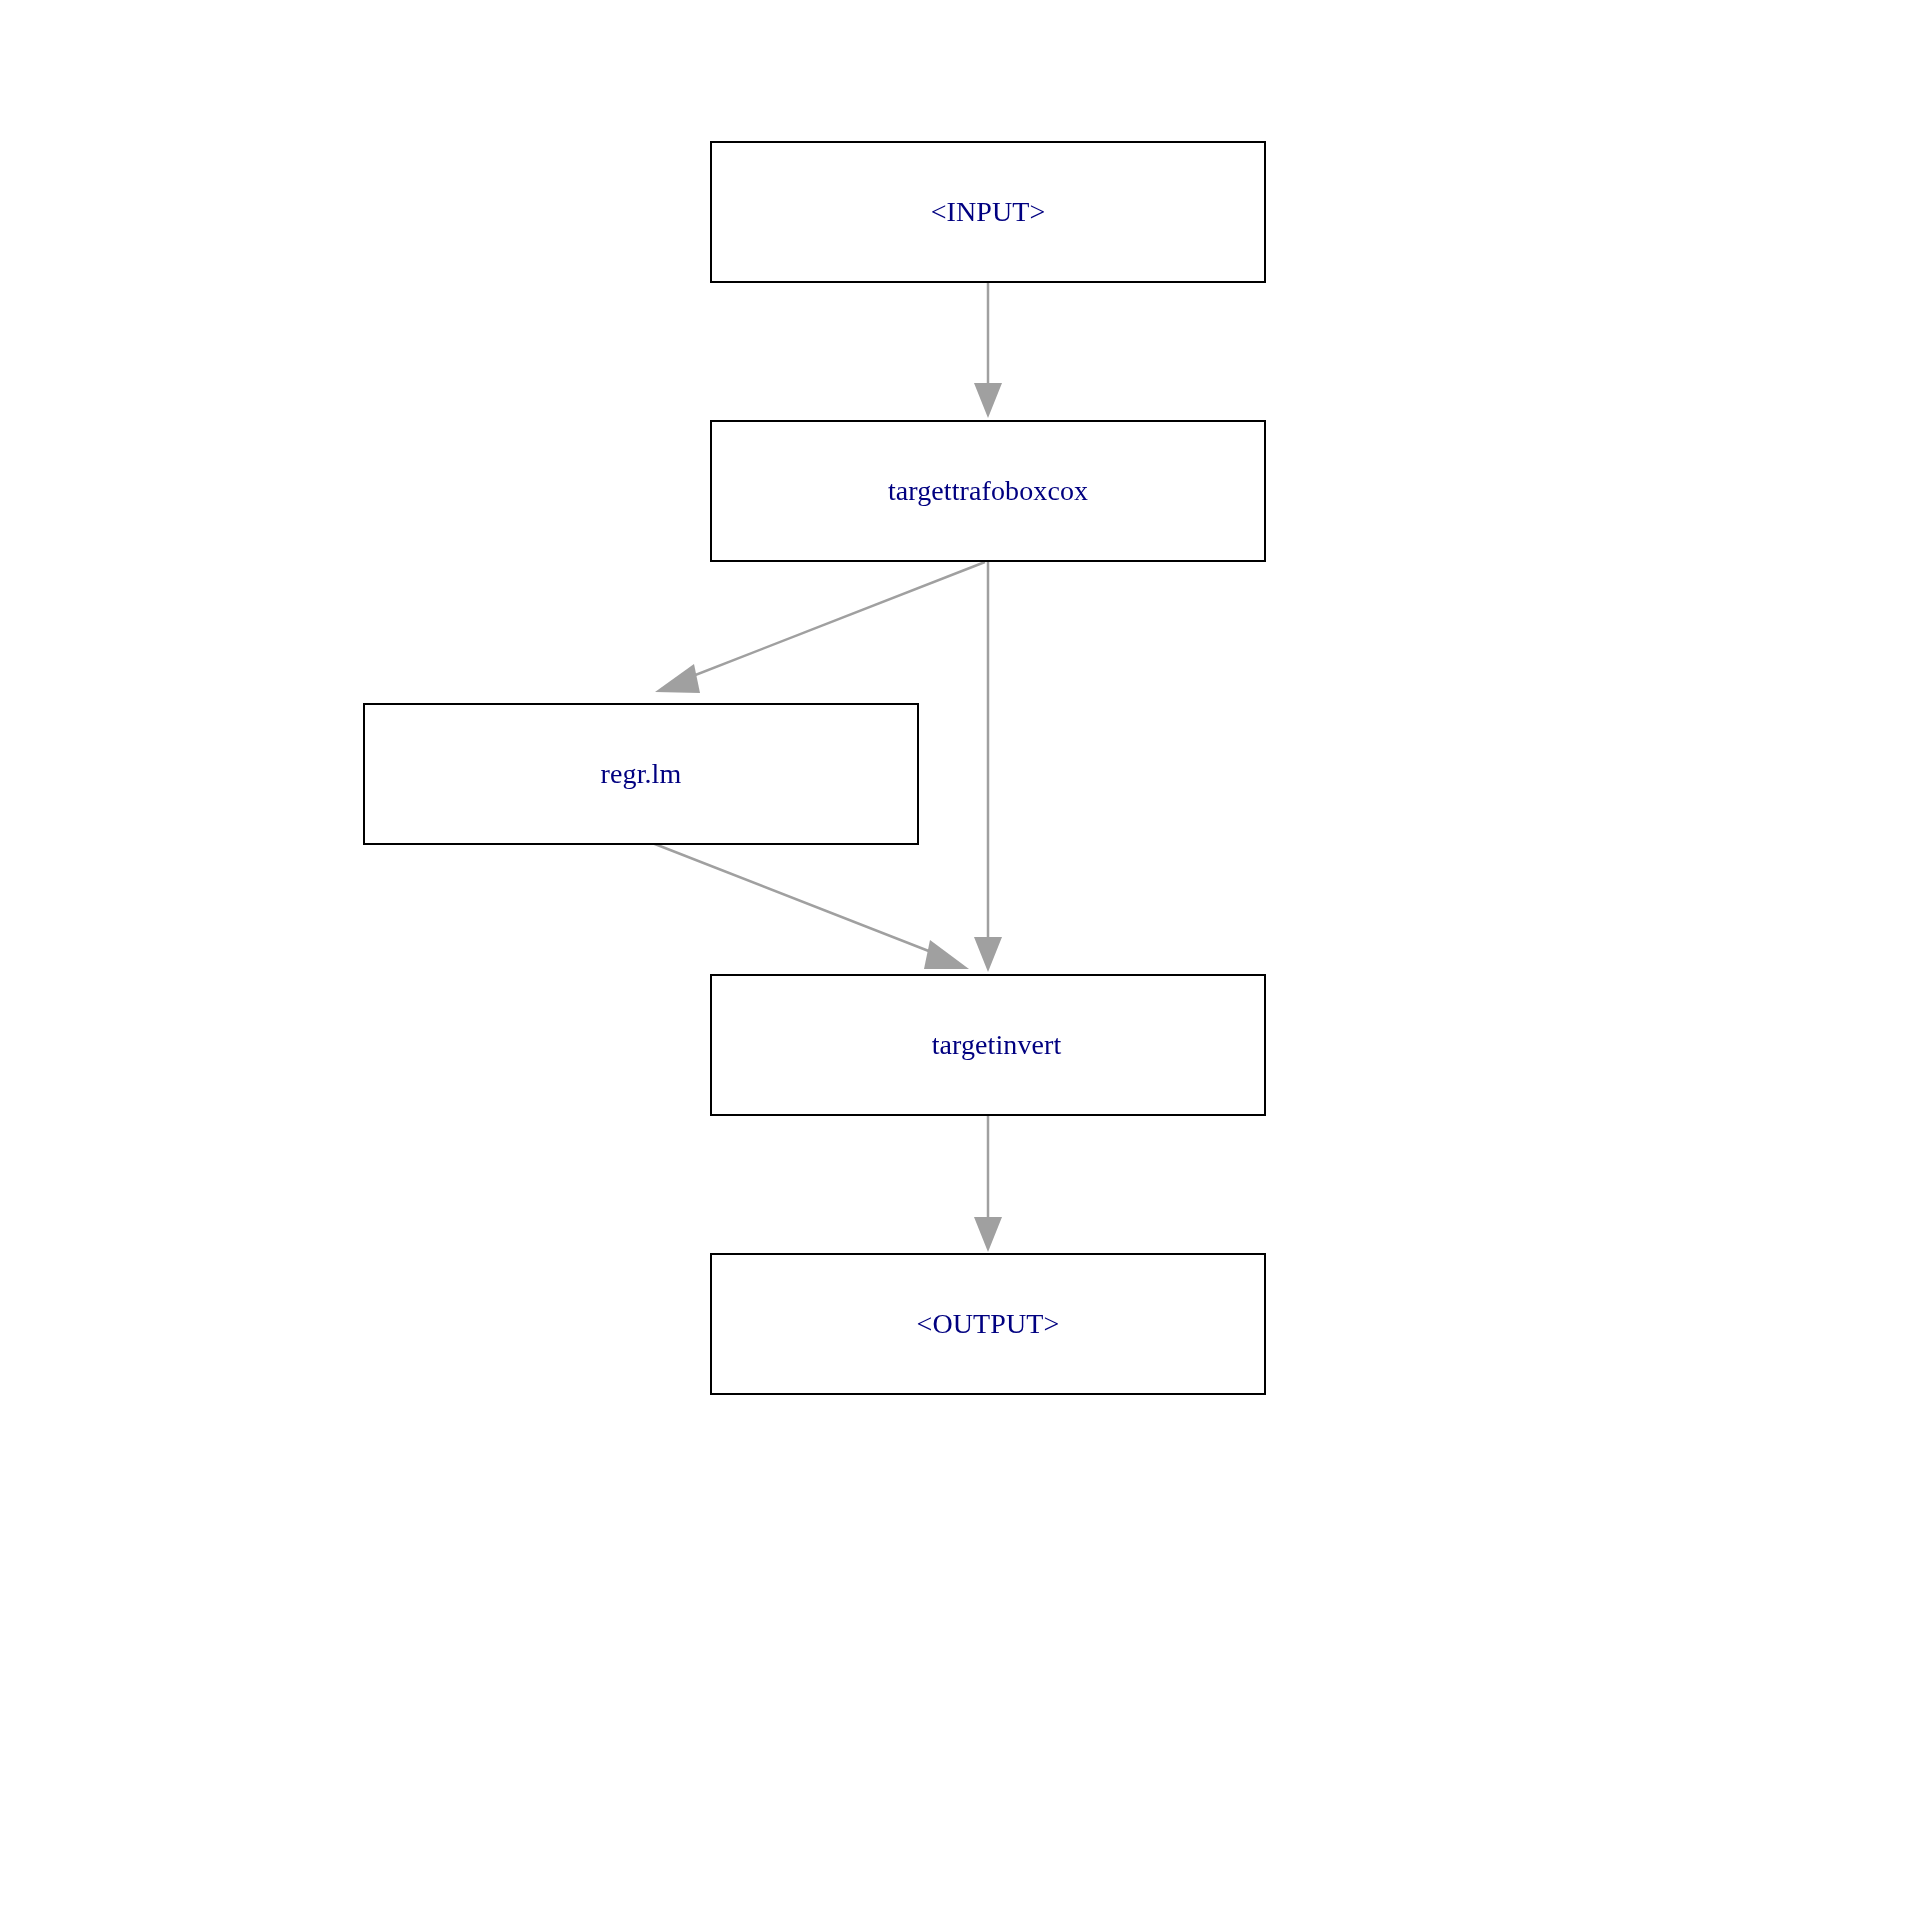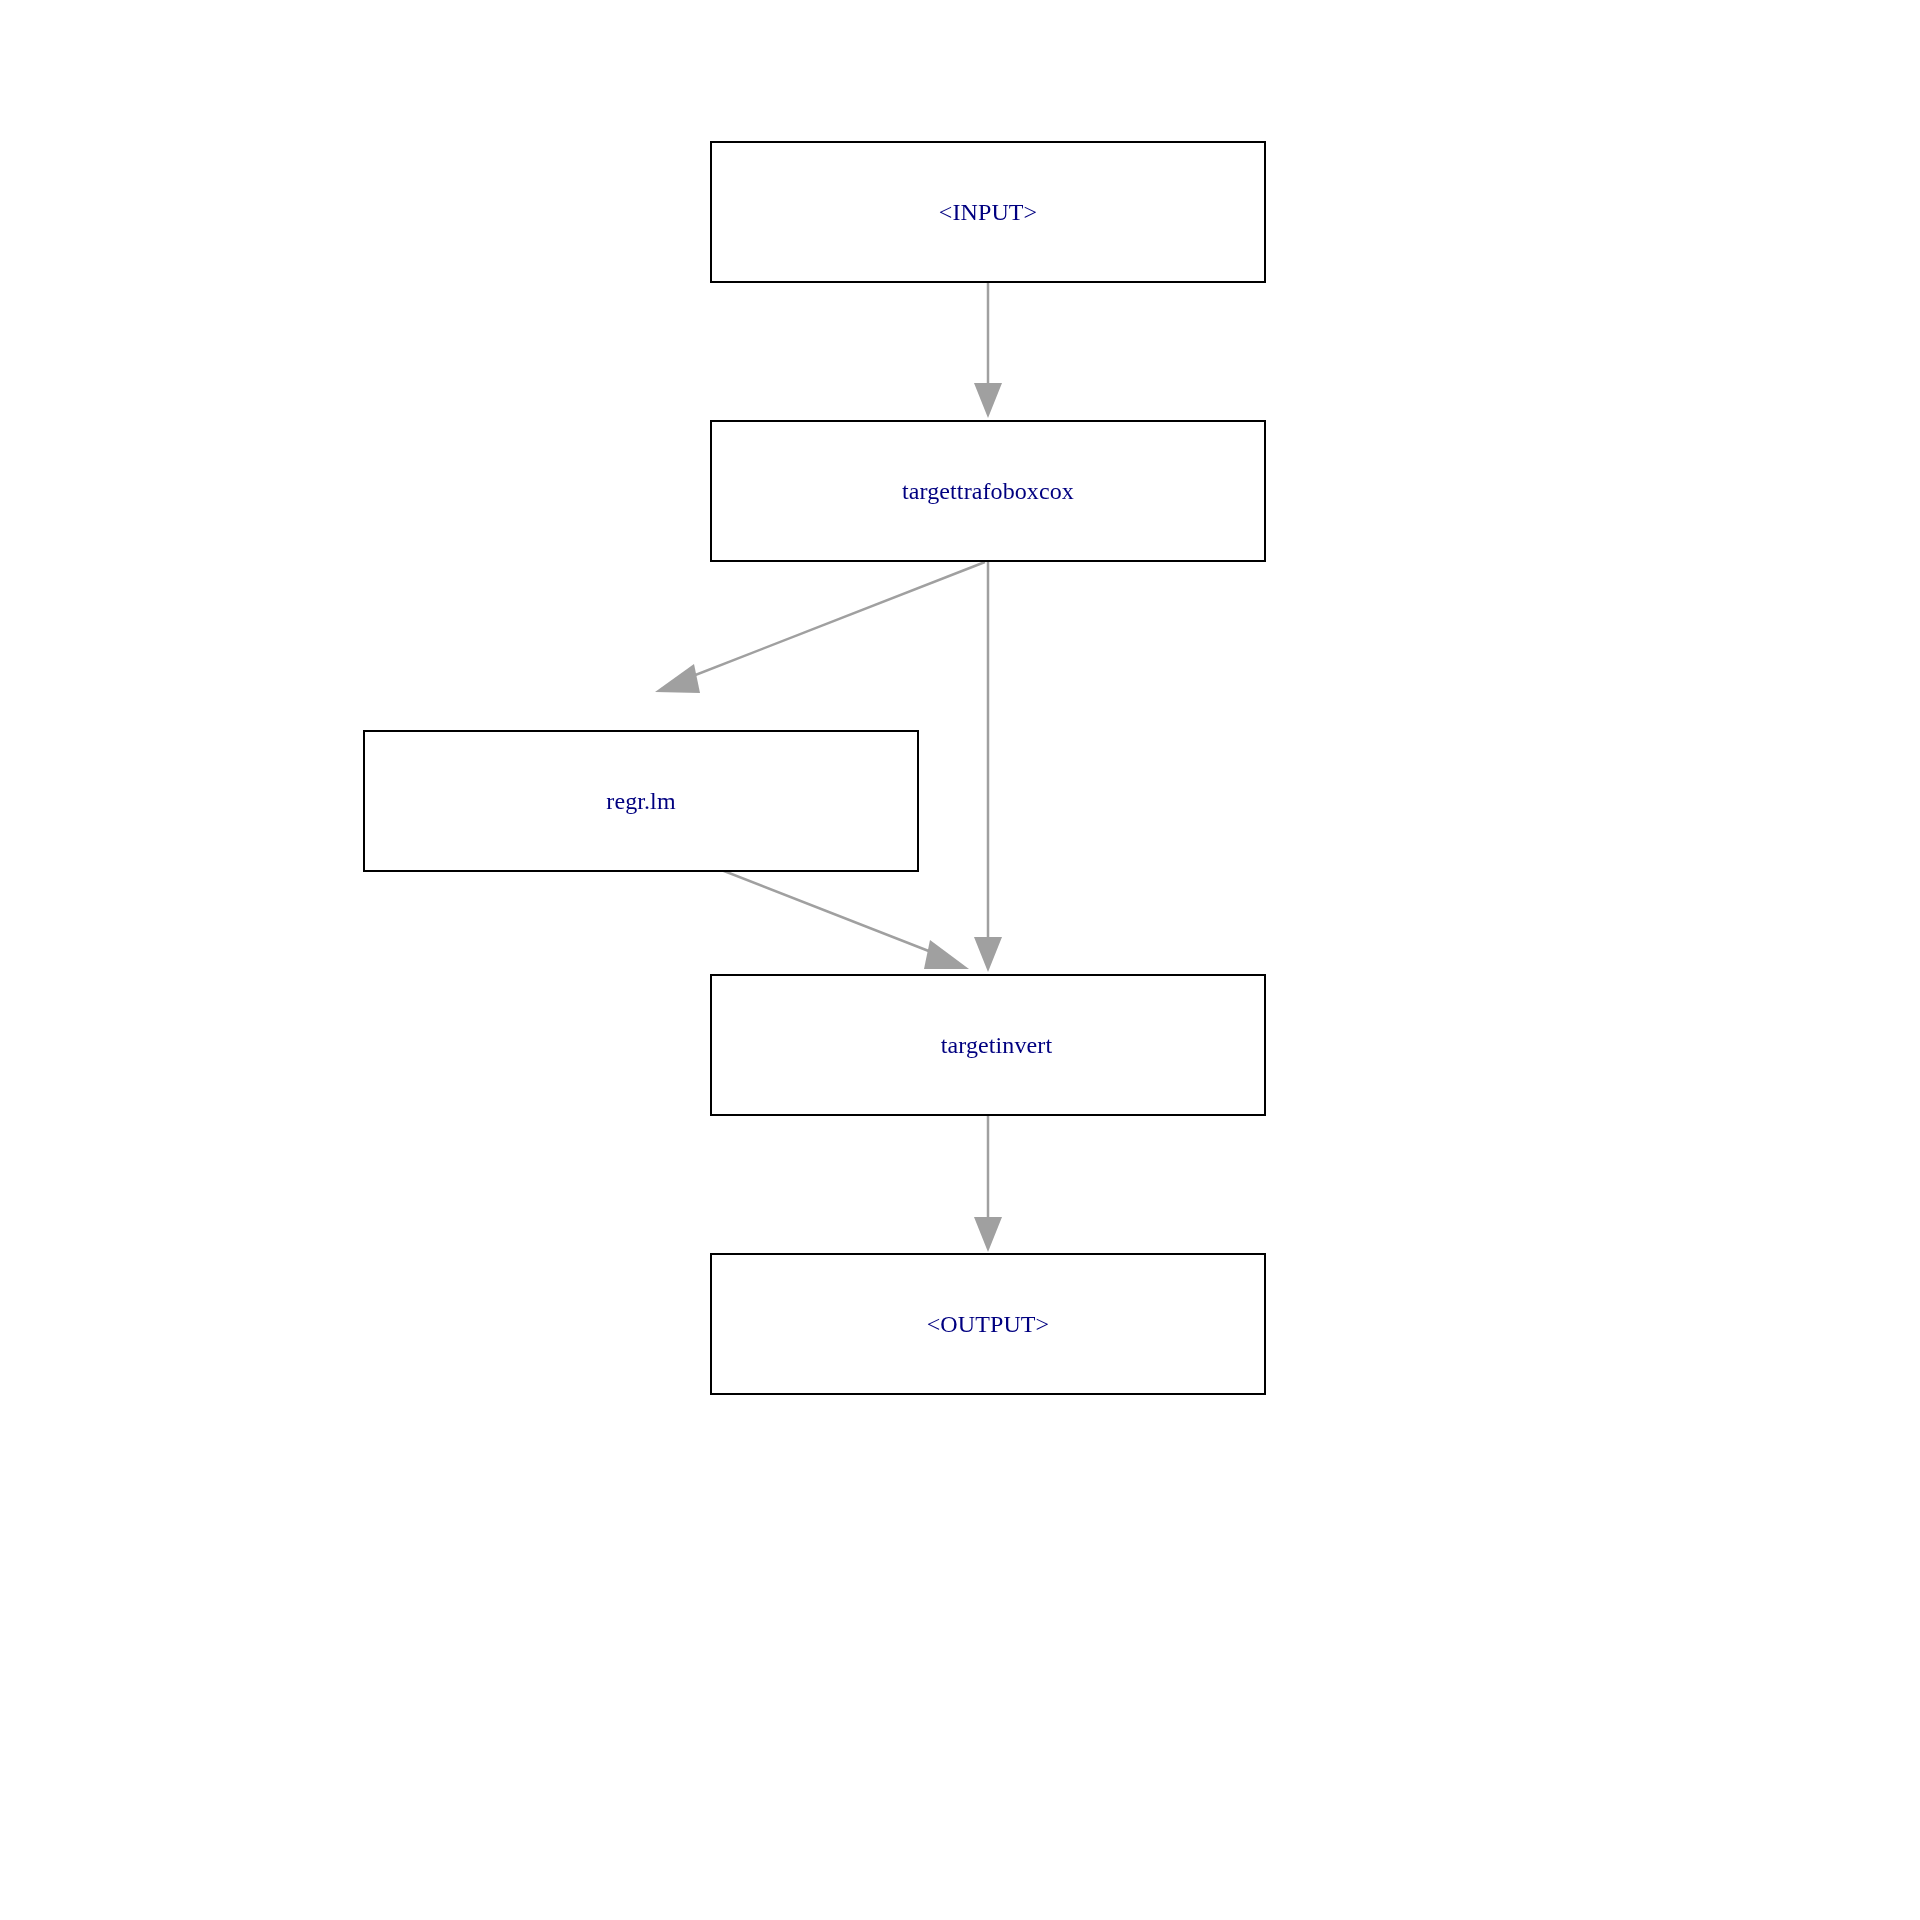--- a/index.html
+++ b/index.html
@@ -31,21 +31,21 @@
     box-sizing: border-box;
     background: #ffffff;
     border: 2px solid #000000;
     display: flex;
     align-items: center;
     justify-content: center;
   }
   .node-label {
     color: #000080;
     font-family: "Liberation Serif", "DejaVu Serif", serif;
-    font-size: 24px;
+    font-size: 28px;
     line-height: 1;
     letter-spacing: 0.1px;
     white-space: nowrap;
     text-align: center;
     user-select: none;
   }
 </style>
 </head>
 <body>
 
@@ -80,21 +80,21 @@
   </svg>
 
   <div class="node" style="left:710px; top:141px; width:556px; height:142px;">
     <span class="node-label">&lt;INPUT&gt;</span>
   </div>
 
   <div class="node" style="left:710px; top:420px; width:556px; height:142px;">
     <span class="node-label">targettrafoboxcox</span>
   </div>
 
-  <div class="node" style="left:363px; top:730px; width:556px; height:142px;">
+  <div class="node" style="left:363px; top:703px; width:556px; height:142px;">
     <span class="node-label">regr.lm</span>
   </div>
 
   <div class="node" style="left:710px; top:974px; width:556px; height:142px;padding-left:17px;">
     <span class="node-label">targetinvert</span>
   </div>
 
   <div class="node" style="left:710px; top:1253px; width:556px; height:142px;">
     <span class="node-label">&lt;OUTPUT&gt;</span>
   </div>

